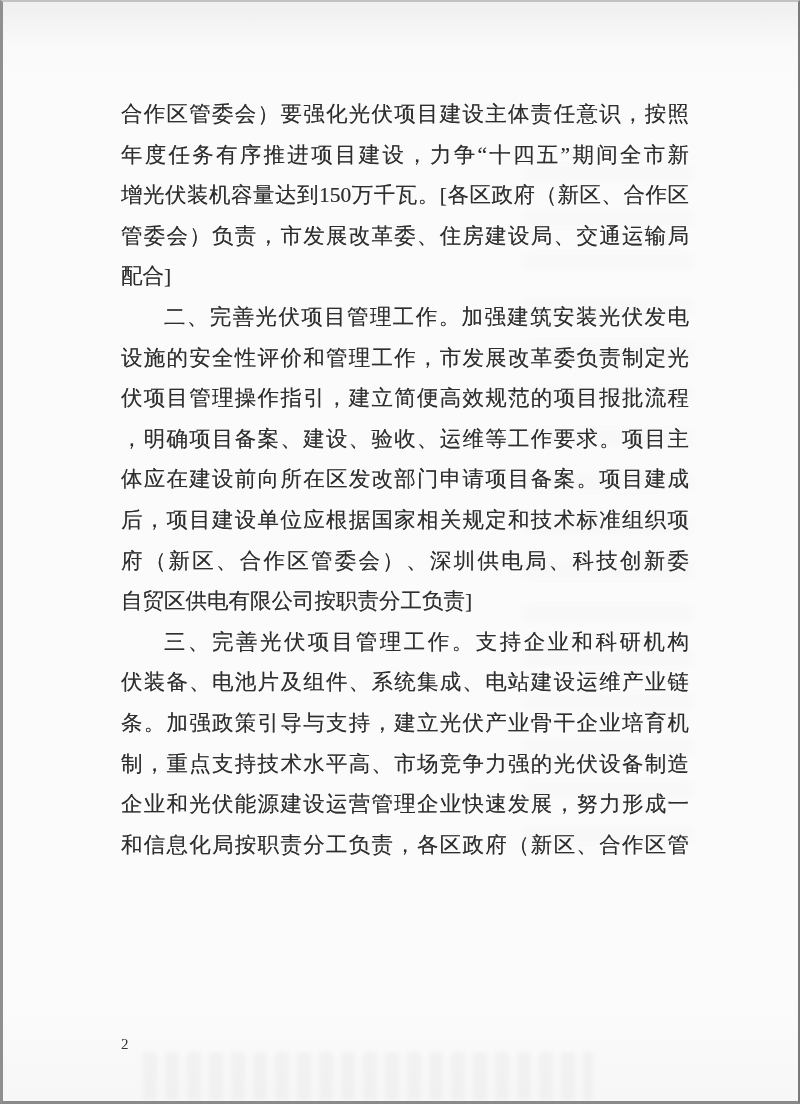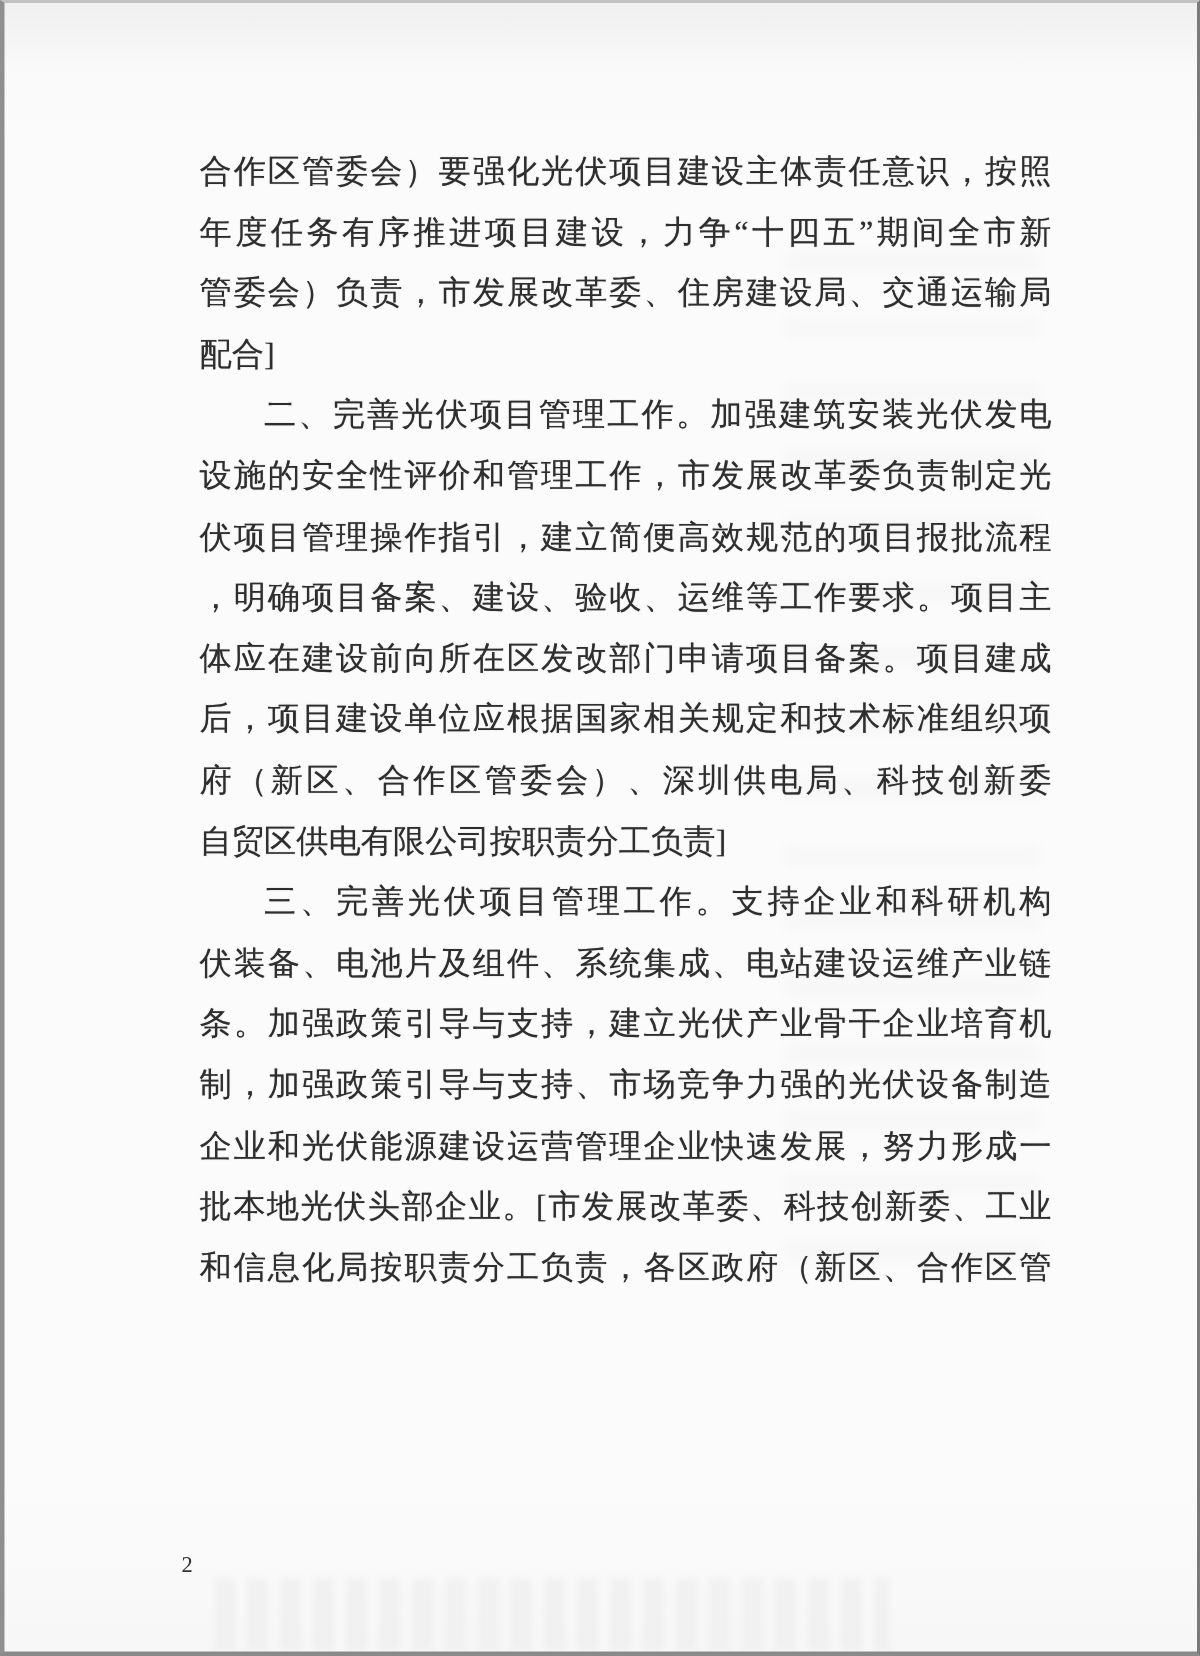--- a/index.html
+++ b/index.html
@@ -36,21 +36,20 @@
     color: #2e2e2e;
     font-size: 21.5px;
     line-height: 40.6px;
     text-shadow: 0 0 0.6px rgba(46,46,46,0.55);
   }
   .line {
     width: 568px;
     text-align: justify;
     text-align-last: justify;
     white-space: normal;
-    margin-left: 12px;
   }
   .line.short {
     text-align-last: left;
   }
   .line.indent {
     text-indent: 43px;
   }
   .page-number {
     position: absolute;
     left: 118px;
@@ -89,33 +88,33 @@
   }
 </style>
 </head>
 <body>
 
 <div class="scan-page">
   <div class="ghost-mid"></div>
   <div class="doc-body" id="lines-container">
       <div class="line">合作区管委会）要强化光伏项目建设主体责任意识，按照</div>
       <div class="line">年度任务有序推进项目建设，力争“十四五”期间全市新</div>
+      <div class="line">增光伏装机容量达到150万千瓦。[各区政府（新区、合作区</div>
       <div class="line">管委会）负责，市发展改革委、住房建设局、交通运输局</div>
       <div class="line short">配合]</div>
       <div class="line indent">二、完善光伏项目管理工作。加强建筑安装光伏发电</div>
       <div class="line">设施的安全性评价和管理工作，市发展改革委负责制定光</div>
       <div class="line">伏项目管理操作指引，建立简便高效规范的项目报批流程</div>
       <div class="line">，明确项目备案、建设、验收、运维等工作要求。项目主</div>
       <div class="line">体应在建设前向所在区发改部门申请项目备案。项目建成</div>
       <div class="line">后，项目建设单位应根据国家相关规定和技术标准组织项</div>
       <div class="line">府（新区、合作区管委会）、深圳供电局、科技创新委</div>
       <div class="line short">自贸区供电有限公司按职责分工负责]</div>
       <div class="line indent">三、完善光伏项目管理工作。支持企业和科研机构</div>
       <div class="line">伏装备、电池片及组件、系统集成、电站建设运维产业链</div>
       <div class="line">条。加强政策引导与支持，建立光伏产业骨干企业培育机</div>
-      <div class="line">制，加强政策引导与支持、市场竞争力强的光伏设备制造</div>
+      <div class="line">制，重点支持技术水平高、市场竞争力强的光伏设备制造</div>
       <div class="line">企业和光伏能源建设运营管理企业快速发展，努力形成一</div>
-      <div class="line">批本地光伏头部企业。[市发展改革委、科技创新委、工业</div>
       <div class="line">和信息化局按职责分工负责，各区政府（新区、合作区管</div>
     </div>
   <div class="page-number">2</div>
   <div class="ghost-bleed"></div>
 </div>
 
 </body></html>

